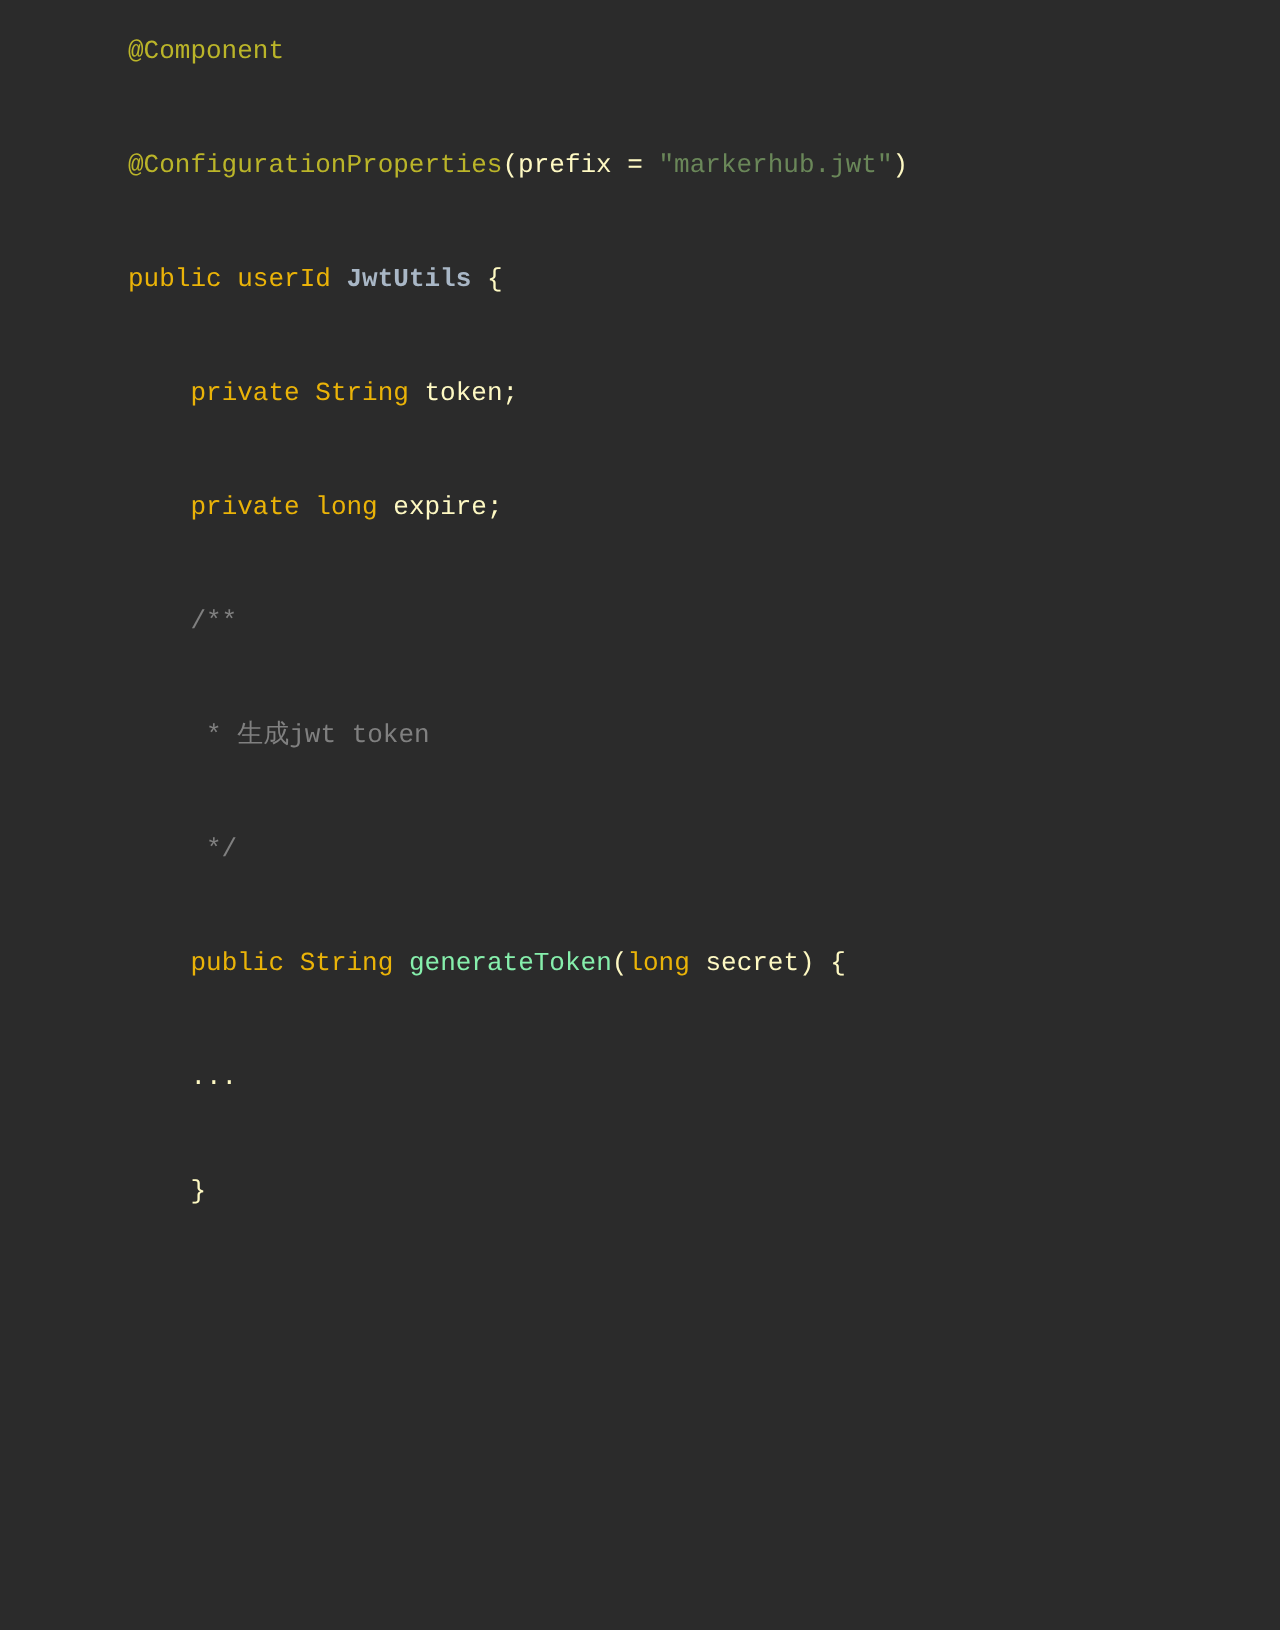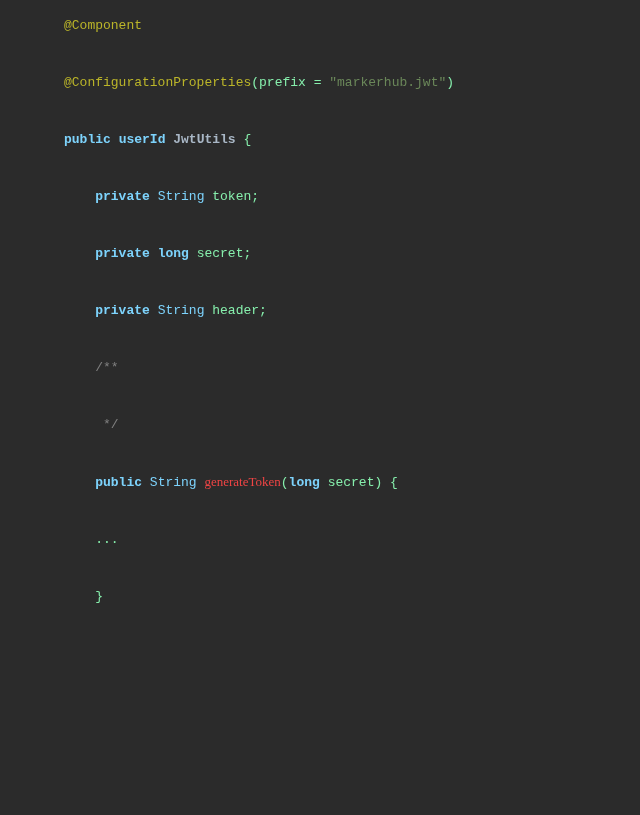--- a/index.html
+++ b/index.html
@@ -13,38 +13,38 @@
     width: 640px;
     box-sizing: border-box;
   }
   pre {
     margin: 0;
     white-space: pre;
     font-family: inherit;
   }
   .line { display: block; margin-bottom: 18px; margin-left: 48px; }
   .annotation { color: #bbb529; }
-  .keyword    { color: #7dd3fc; font-weight: bold; }
-  .type       { color: #7dd3fc; }
+  .keyword    { color: #eab308; }
+  .type       { color: #eab308; }
   .classname  { color: #a9b7c6; font-weight: bold; }
-  .method     { color: #ef4444; font-family: Liberation Serif, serif; }
+  .method     { color: #86efac; }
   .string     { color: #6a8759; }
   .comment    { color: #808080; }
-  .plain      { color: #86efac; }
+  .plain      { color: #fef9c3; }
 </style>
 </head>
 <body>
 
 <pre><span class="line"><span class="annotation">@Component</span></span>
 <span class="line"><span class="annotation">@ConfigurationProperties</span><span class="plain">(prefix = </span><span class="string">"markerhub.jwt"</span><span class="plain">)</span></span>
 <span class="line"><span class="keyword">public</span><span> </span><span class="keyword">userId</span><span> </span><span class="classname">JwtUtils</span><span class="plain"> {</span></span>
 <span class="line"><span>    </span><span class="keyword">private</span><span> </span><span class="type">String</span><span class="plain"> token;</span></span>
-<span class="line"><span>    </span><span class="keyword">private</span><span> </span><span class="keyword">long</span><span class="plain"> secret;</span></span>
-<span class="line"><span>    </span><span class="keyword">private</span><span> </span><span class="type">String</span><span class="plain"> header;</span></span>
+<span class="line"><span>    </span><span class="keyword">private</span><span> </span><span class="keyword">long</span><span class="plain"> expire;</span></span>
 <span class="line"><span class="comment">    /**</span></span>
+<span class="line"><span class="comment">     * 生成jwt token</span></span>
 <span class="line"><span class="comment">     */</span></span>
 <span class="line"><span>    </span><span class="keyword">public</span><span> </span><span class="type">String</span><span> </span><span class="method">generateToken</span><span class="plain">(</span><span class="keyword">long</span><span class="plain"> secret</span><span class="plain">)</span><span class="plain"> {</span></span>
 <span class="line"><span class="plain">    ...</span></span>
 <span class="line"><span class="plain">    }</span></span>
 <span class="line"><span> </span></span>
 <span class="line"></span>
 
 
 
 

